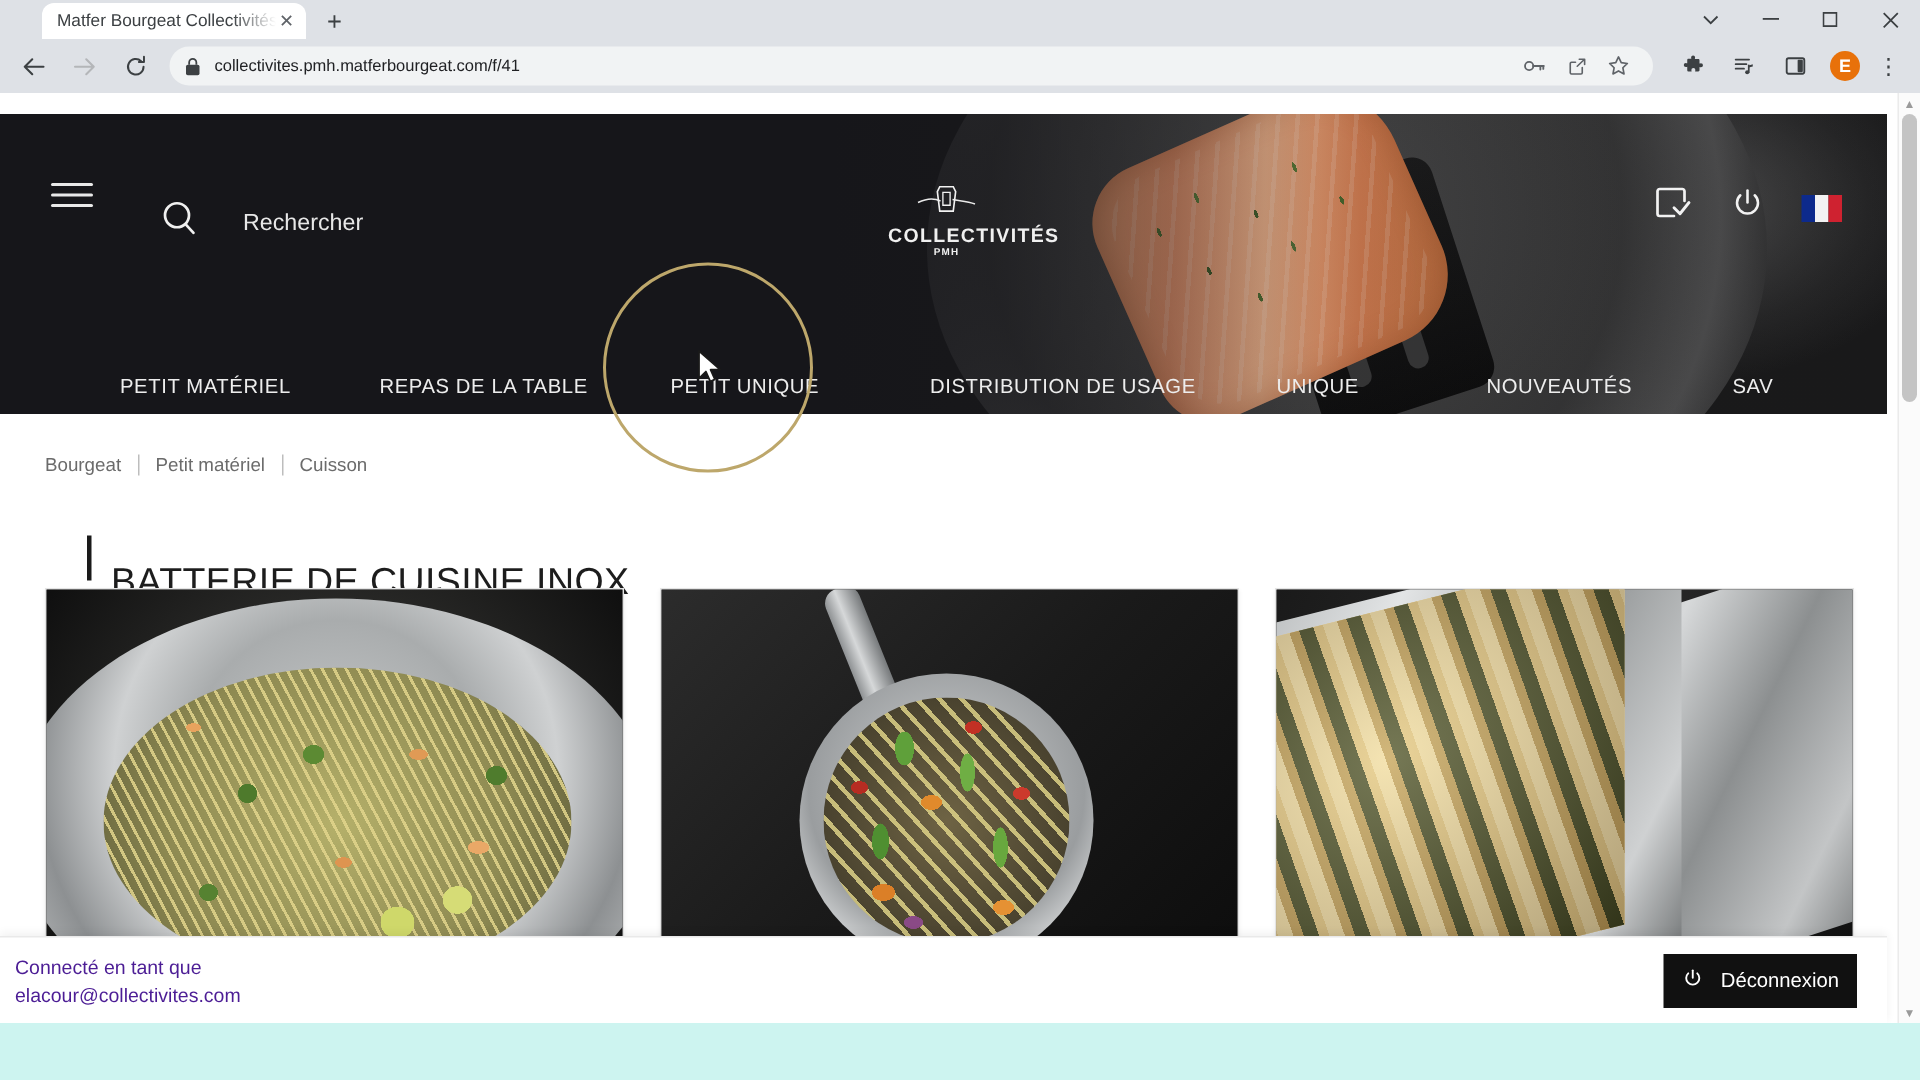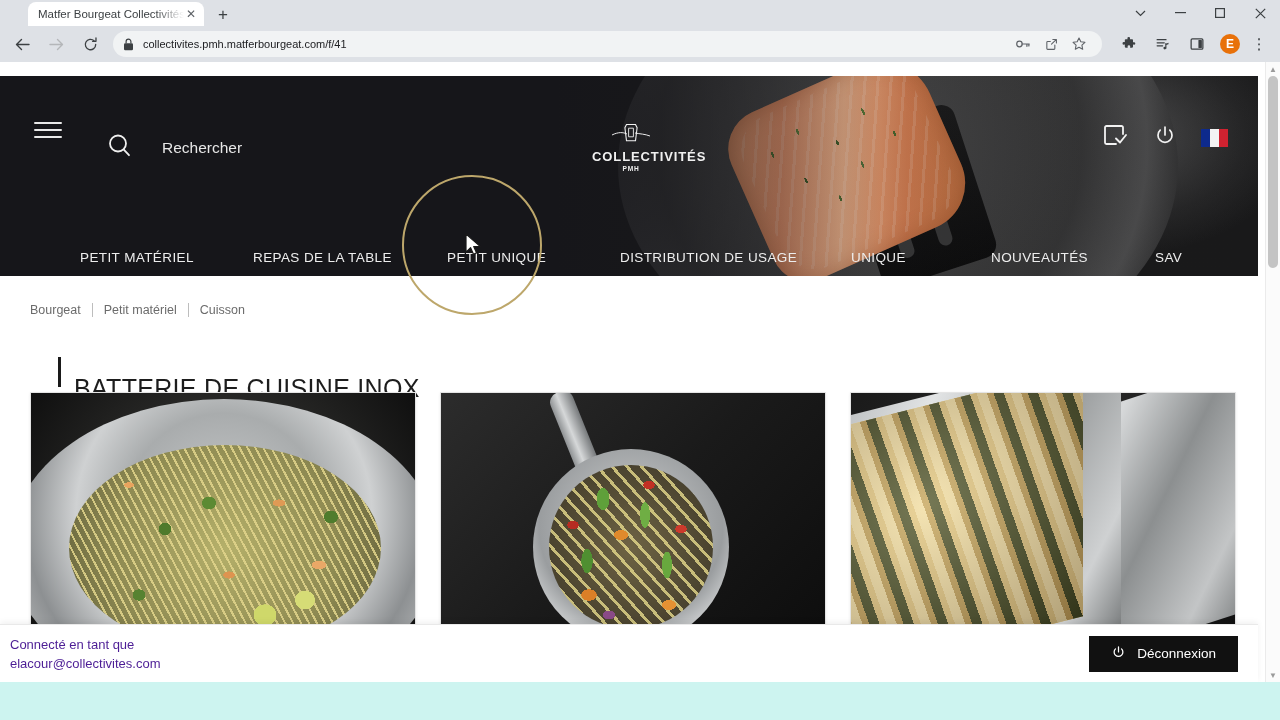--- a/index.html
+++ b/index.html
@@ -476,21 +476,21 @@
   }
   .login-text {
     font-size: 13px;
     color: #4c1d95;
     line-height: 19px;
   }
   .logout-btn {
     background: #111111;
     color: #ffffff;
     font-size: 13.5px;
-    padding: 9px 22px;
+    padding: 9px 12px;
     display: flex;
     align-items: center;
     gap: 11px;
     margin-right: 6px;
   }
 
   
   .scrollbar {
     position: absolute;
     right: 0; top: 62px;

